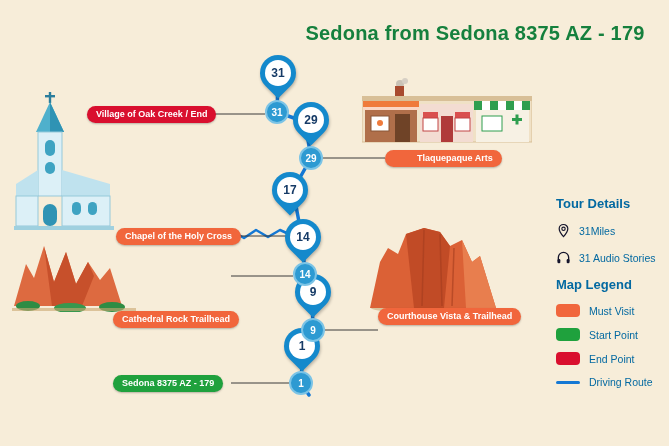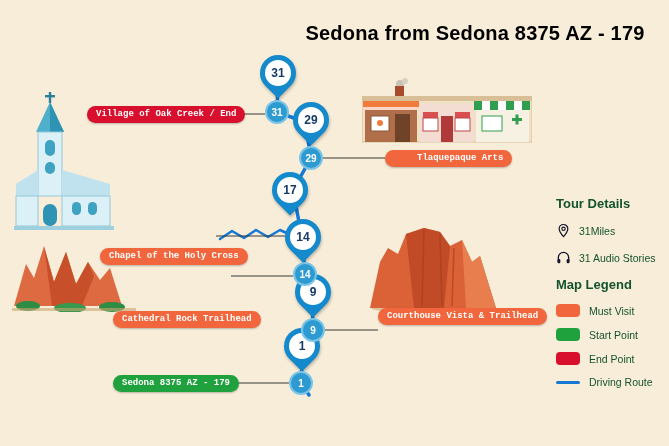--- a/index.html
+++ b/index.html
@@ -1,44 +1,44 @@
 <!DOCTYPE html>
 <html><head>
 <meta charset="utf-8">
 <style>
   * { margin:0; padding:0; box-sizing:border-box; }
   html,body { background:#e9e9e9; font-family:"Liberation Sans", sans-serif; }
   .stage { position:relative; width:669px; height:446px; background:#f7edd9; overflow:hidden; margin:0 auto; }
 
   .title { position:absolute; left:292px; top:22px; width:366px; text-align:center;
-           font-size:20px; font-weight:bold; color:#000000; letter-spacing:.2px; z-index:3; }
+           font-size:20px; font-weight:bold; color:#15803d; letter-spacing:.2px; z-index:3; }
 
   .illus { position:absolute; z-index:1; }
   .route-layer { position:absolute; left:0; top:0; z-index:2; pointer-events:none; }
 
   .pin { position:absolute; width:36px; height:36px; background:#1489cc;
          border-radius:50% 50% 50% 0; transform:rotate(-45deg);
          box-shadow:-1px 2px 3px rgba(0,0,0,.25); z-index:3; cursor:pointer; }
   .pin-inner { position:absolute; inset:5px; background:#fff; border-radius:50%;
          transform:rotate(45deg); display:flex; align-items:center; justify-content:center;
          font-size:12px; font-weight:bold; color:#153a66; }
 
   .dot { position:absolute; width:24px; height:24px; border-radius:50%;
          background:#2d9ad2; border:2px solid #7cc4e6; color:#fff;
          font-size:10px; font-weight:bold; display:flex; align-items:center;
          justify-content:center; z-index:3; cursor:pointer; }
 
   .stop-label { position:absolute; height:17px; line-height:17px; padding:0 9px;
          border-radius:9px; color:#fff; font-size:9px; font-weight:bold;
-         white-space:nowrap; box-shadow:0 1px 2px rgba(0,0,0,.25); z-index:4; cursor:pointer;font-family:Liberation Mono, monospace; }
+         white-space:nowrap; box-shadow:0 1px 2px rgba(0,0,0,.25); z-index:4; cursor:pointer; }
   .must  { background:#f1663c; }
   .start { background:#1fa13d; }
   .end   { background:#d90f2e; }
 
-  .panel { position:absolute; left:556px; top:196px; width:112px; color:#14532d; z-index:3; }
+  .panel { position:absolute; left:556px; top:196px; width:112px; color:#0369a1; z-index:3; }
   .panel-heading { font-size:13px; font-weight:bold; margin-bottom:12px; }
   .panel-heading.legend { margin-top:4px; }
   .detail-row { display:flex; align-items:center; gap:8px; font-size:10.5px; margin-bottom:12px; }
   .legend-row { display:flex; align-items:center; gap:9px; font-size:10.5px; margin-bottom:11px; }
   .swatch { width:24px; height:13px; border-radius:4px; flex:0 0 auto; }
   .swatch.sw-must  { background:#f1663c; }
   .swatch.sw-start { background:#1fa13d; }
   .swatch.sw-end   { background:#d90f2e; }
   .swatch.sw-line  { height:3px; border-radius:2px; background:#1478d4; }
 </style>
@@ -144,21 +144,21 @@
     </div>
 
   <div class="dot" style="left:265px; top:100px;">31</div>
   <div class="dot" style="left:299px; top:146px;">29</div>
   <div class="dot" style="left:293px; top:262px;">14</div>
   <div class="dot" style="left:301px; top:318px;">9</div>
   <div class="dot" style="left:289px; top:371px;">1</div>
 
   <div class="stop-label end" style="left:87px;  top:106px;">Village of Oak Creek / End</div>
   <div class="stop-label must" style="left:385px; top:150px;padding-left:32px;">Tlaquepaque Arts</div>
-  <div class="stop-label must" style="left:100px; top:228px;margin-top:20px;">Chapel of the Holy Cross</div>
+  <div class="stop-label must" style="left:116px; top:228px;">Chapel of the Holy Cross</div>
   <div class="stop-label must" style="left:113px; top:268px;margin-top:43px;">Cathedral Rock Trailhead</div>
   <div class="stop-label must" style="left:378px; top:308px;">Courthouse Vista &amp; Trailhead</div>
   <div class="stop-label start" style="left:113px; top:375px;">Sedona 8375 AZ - 179</div>
 
   <div class="panel">
     <div class="panel-heading">Tour Details</div>
 
 
     <div class="detail-row">
       <svg width="15" height="15" viewBox="0 0 16 16">

